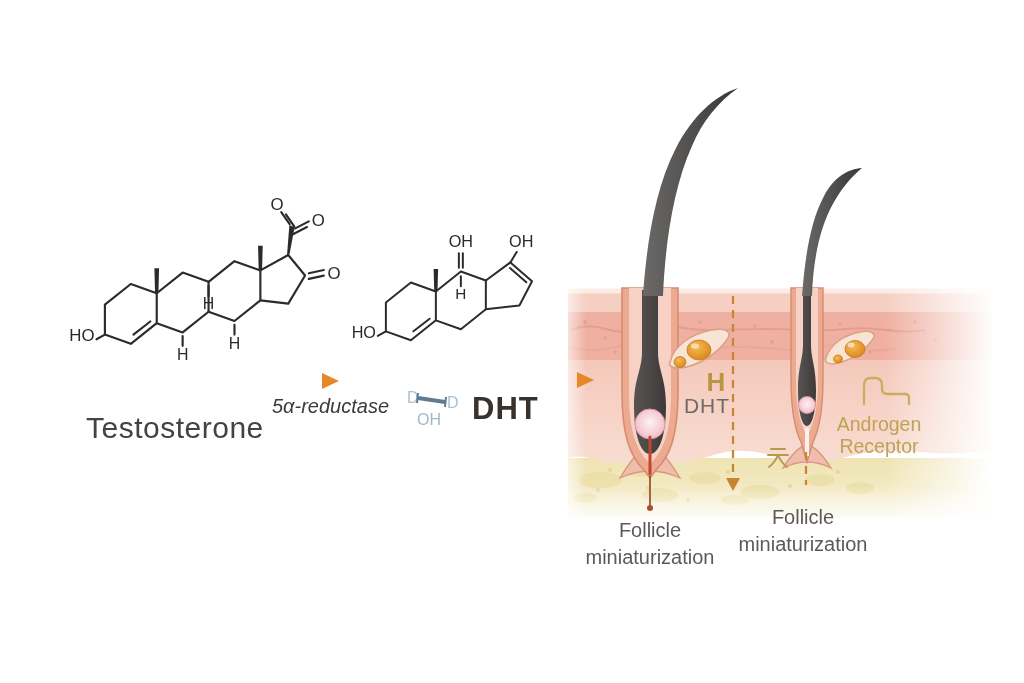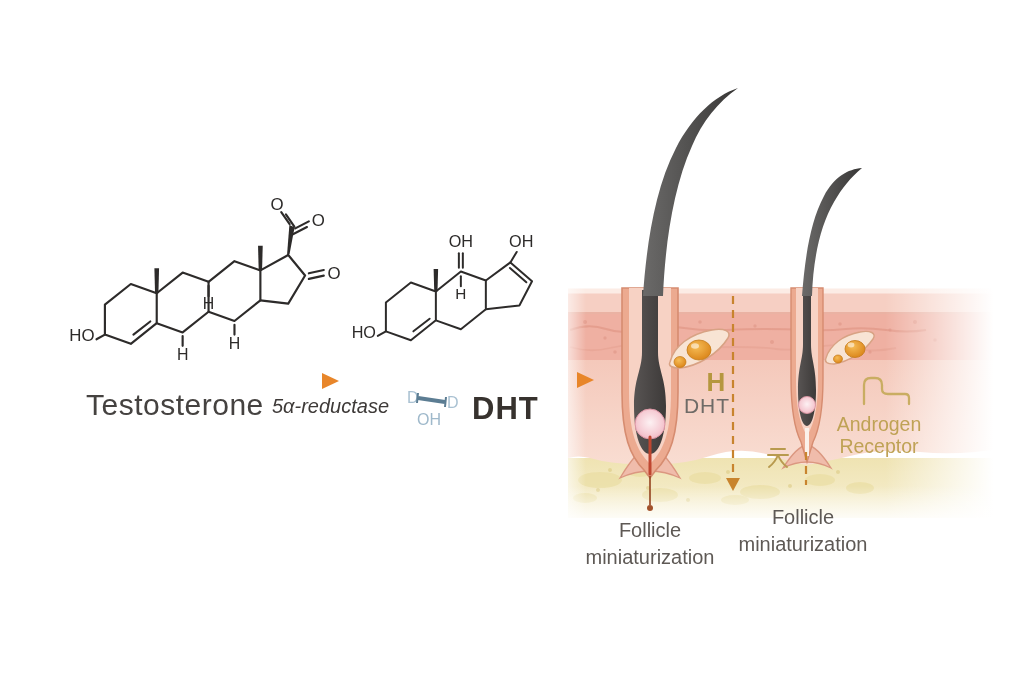--- a/index.html
+++ b/index.html
@@ -249,17 +249,17 @@
     <text x="4" y="17" font-size="16" fill="#a9c1d2">D</text>
     <g stroke="#5c7d93" fill="none">
       <path d="M15,12 L42,16" stroke-width="4"></path>
       <path d="M15,7 L14,17" stroke-width="2"></path>
       <path d="M43,11 L42,21" stroke-width="2"></path>
     </g>
     <text x="44" y="22" font-size="16" fill="#a9c1d2">D</text>
     <text x="14" y="39" font-size="16" fill="#9fb9cb">OH</text>
   </svg>
 
-  <div class="abs mol-label" style="left:86px;top:388px">Testosterone</div>
+  <div class="abs mol-label" style="left:86px;top:411px">Testosterone</div>
   <div class="abs enzyme-label" style="left:272px;top:395px">5α-reductase</div>
   <div class="abs dht-label" style="left:472px;top:391px">DHT</div>
 
 </div>
 
 </body></html>

